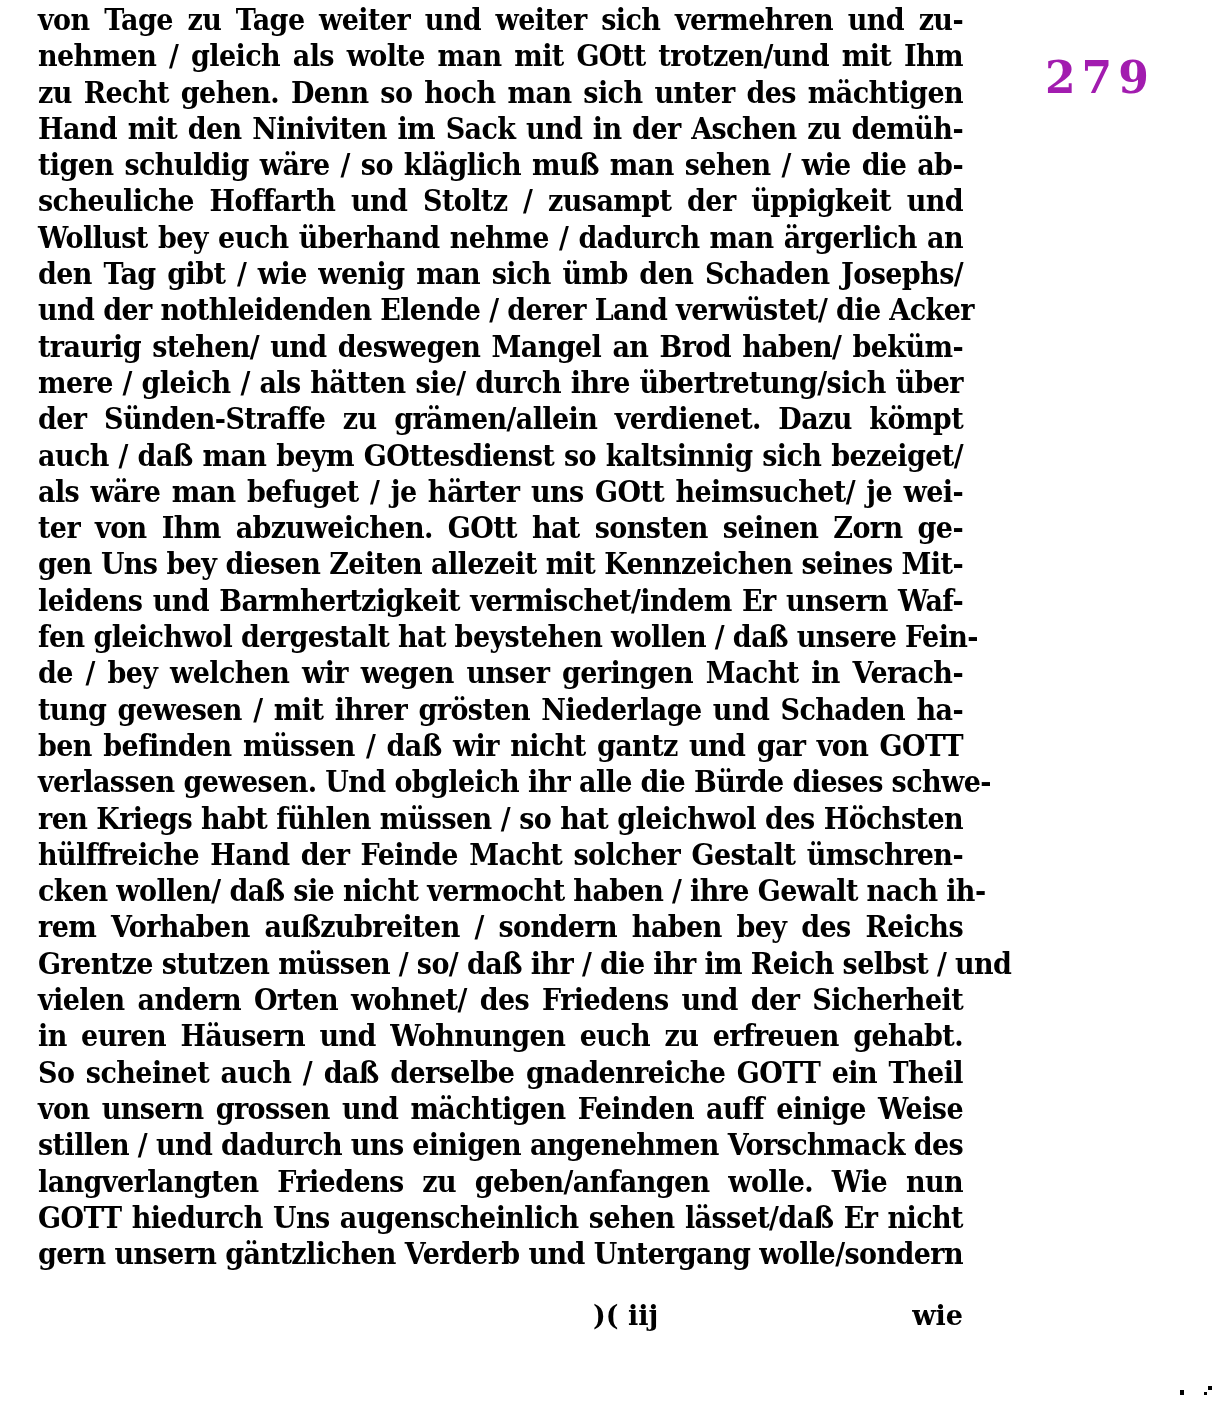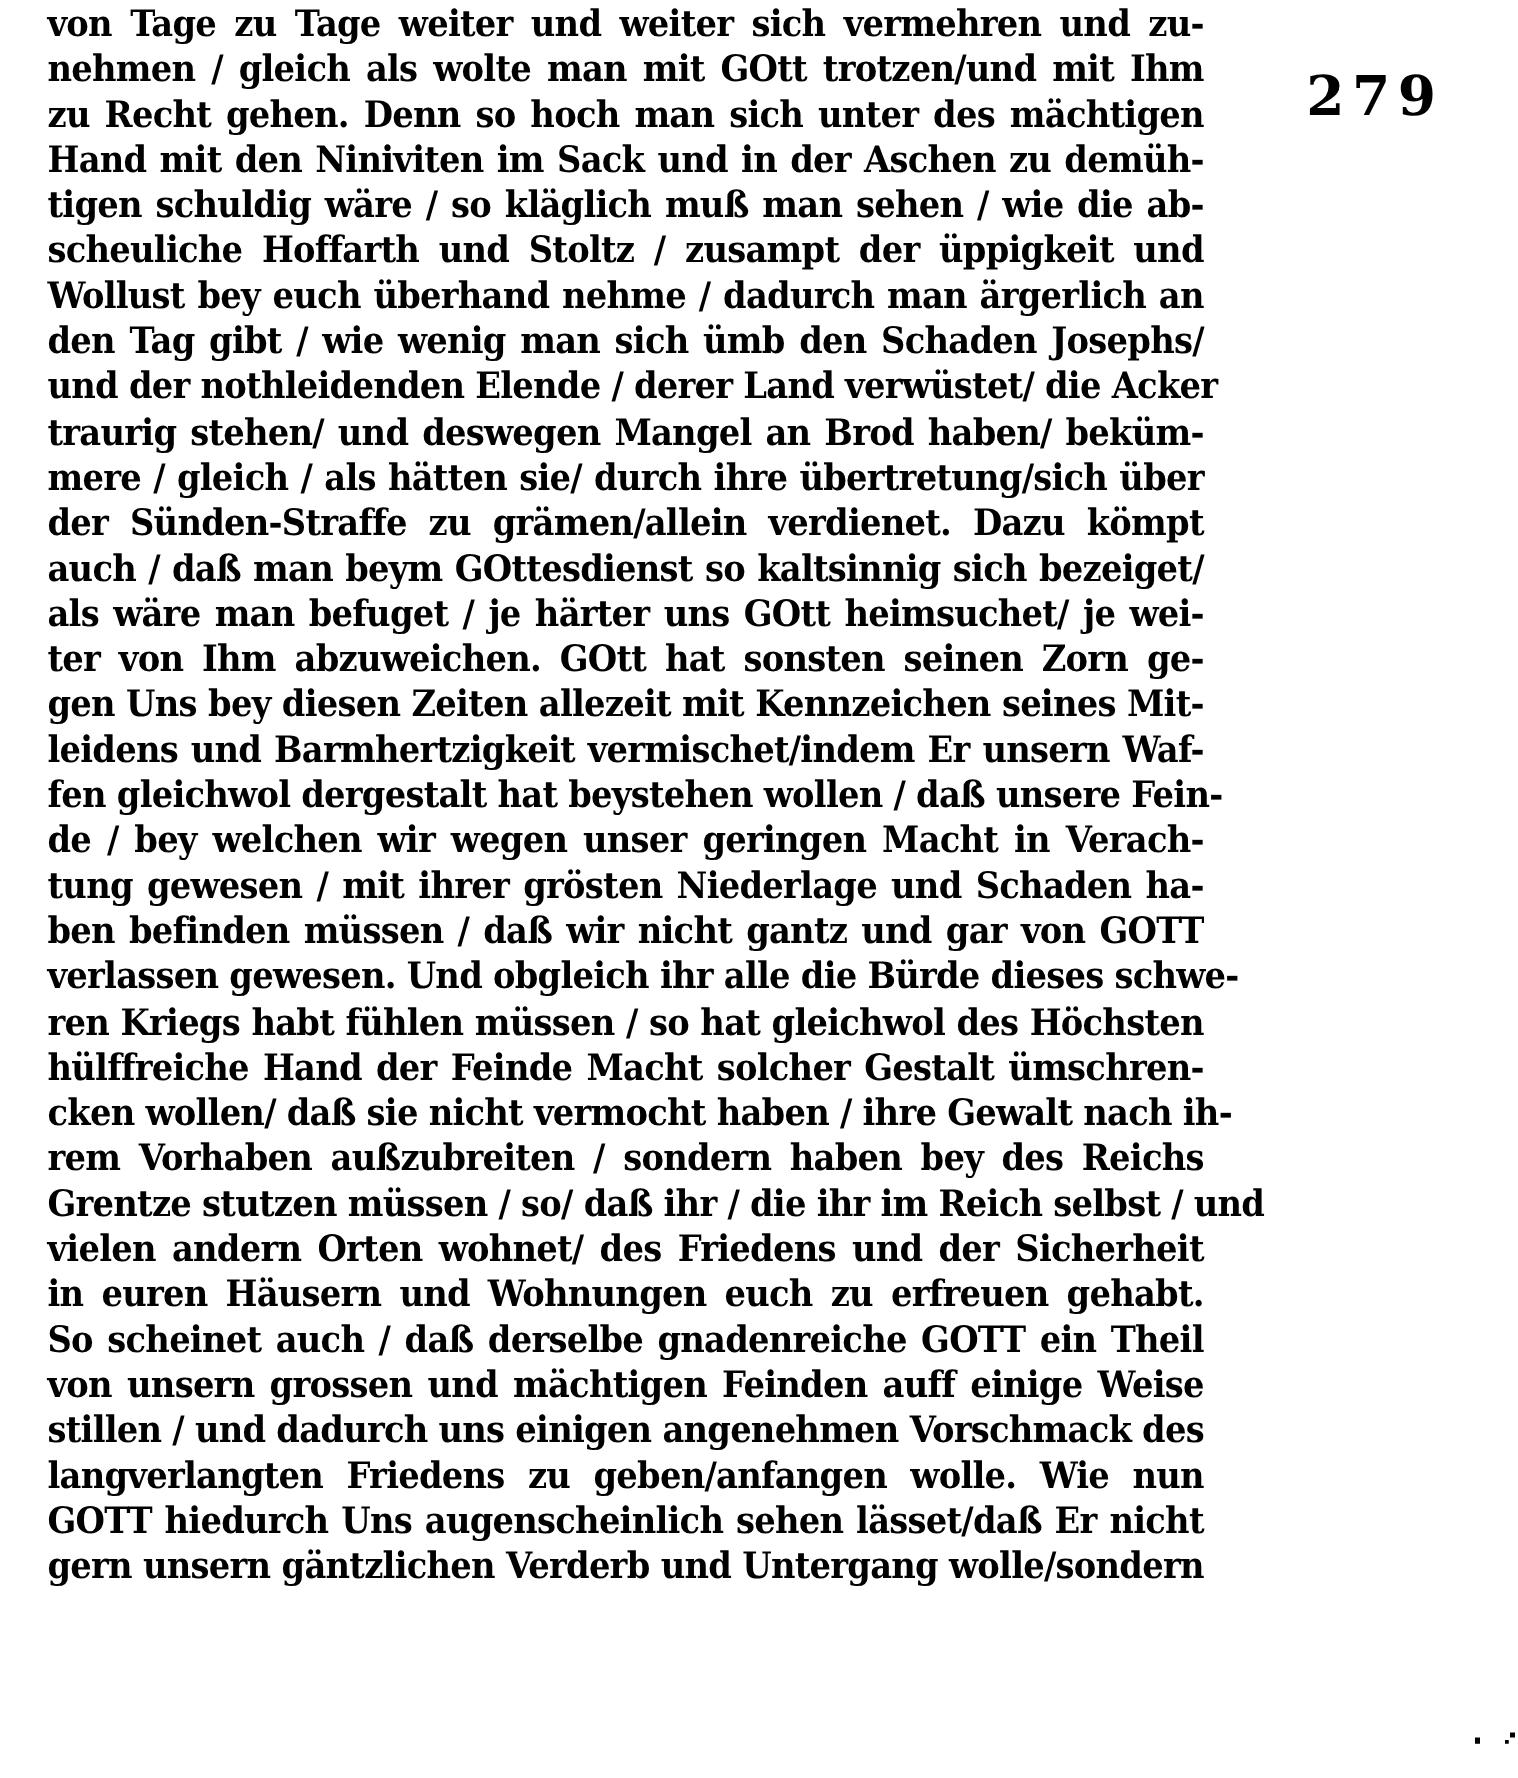--- a/index.html
+++ b/index.html
@@ -16,21 +16,21 @@
     white-space: nowrap;
     text-align: justify;
     text-align-last: justify;
     letter-spacing: -0.6px;
     transform: scaleY(1.08);
     transform-origin: left center;
   }
   .page-number {
     position: absolute; left: 1045px; top: 52px;
     font-family: "DejaVu Serif", "Liberation Serif", serif;
-    font-weight: bold; font-size: 44px; color: #000000; letter-spacing: 6px;
+    font-weight: bold; font-size: 44px; color: #a21caf; letter-spacing: 6px;
   }
   .signature-line { position: absolute; top: 1300px; left: 38px; width: 925px; height: 40px; }
   .signature {
     position: absolute; left: 555px; top: 0;
     font-family: "DejaVu Serif", "Liberation Serif", serif; font-weight: bold; font-size: 27px; color: #000;
   }
   .catchword {
     position: absolute; right: 0; top: 0;
     font-family: "DejaVu Serif", "Liberation Serif", serif; font-weight: bold; font-size: 27px; color: #000;
   }
@@ -73,17 +73,21 @@
     <div class="line">vielen andern Orten wohnet/ des Friedens und der Sicherheit</div>
     <div class="line">in euren Häusern und Wohnungen euch zu erfreuen gehabt.</div>
     <div class="line">So scheinet auch / daß derselbe gnadenreiche GOTT ein Theil</div>
     <div class="line">von unsern grossen und mächtigen Feinden auff einige Weise</div>
     <div class="line">stillen / und dadurch uns einigen angenehmen Vorschmack des</div>
     <div class="line">langverlangten Friedens zu geben/anfangen wolle.   Wie nun</div>
     <div class="line">GOTT hiedurch Uns augenscheinlich sehen lässet/daß Er nicht</div>
     <div class="line">gern unsern gäntzlichen Verderb und Untergang wolle/sondern</div>
   </div>
 
+  <div class="signature-line">
+    <span class="signature">)( iij</span>
+    <span class="catchword">wie</span>
+  </div>
 
   <div class="speck" style="left:1180px;top:1390px;width:4px;height:5px;"></div>
   <div class="speck" style="left:1208px;top:1386px;width:4px;height:4px;"></div>
   <div class="speck" style="left:1204px;top:1392px;width:3px;height:3px;"></div>
 </div>
 
 </body></html>

